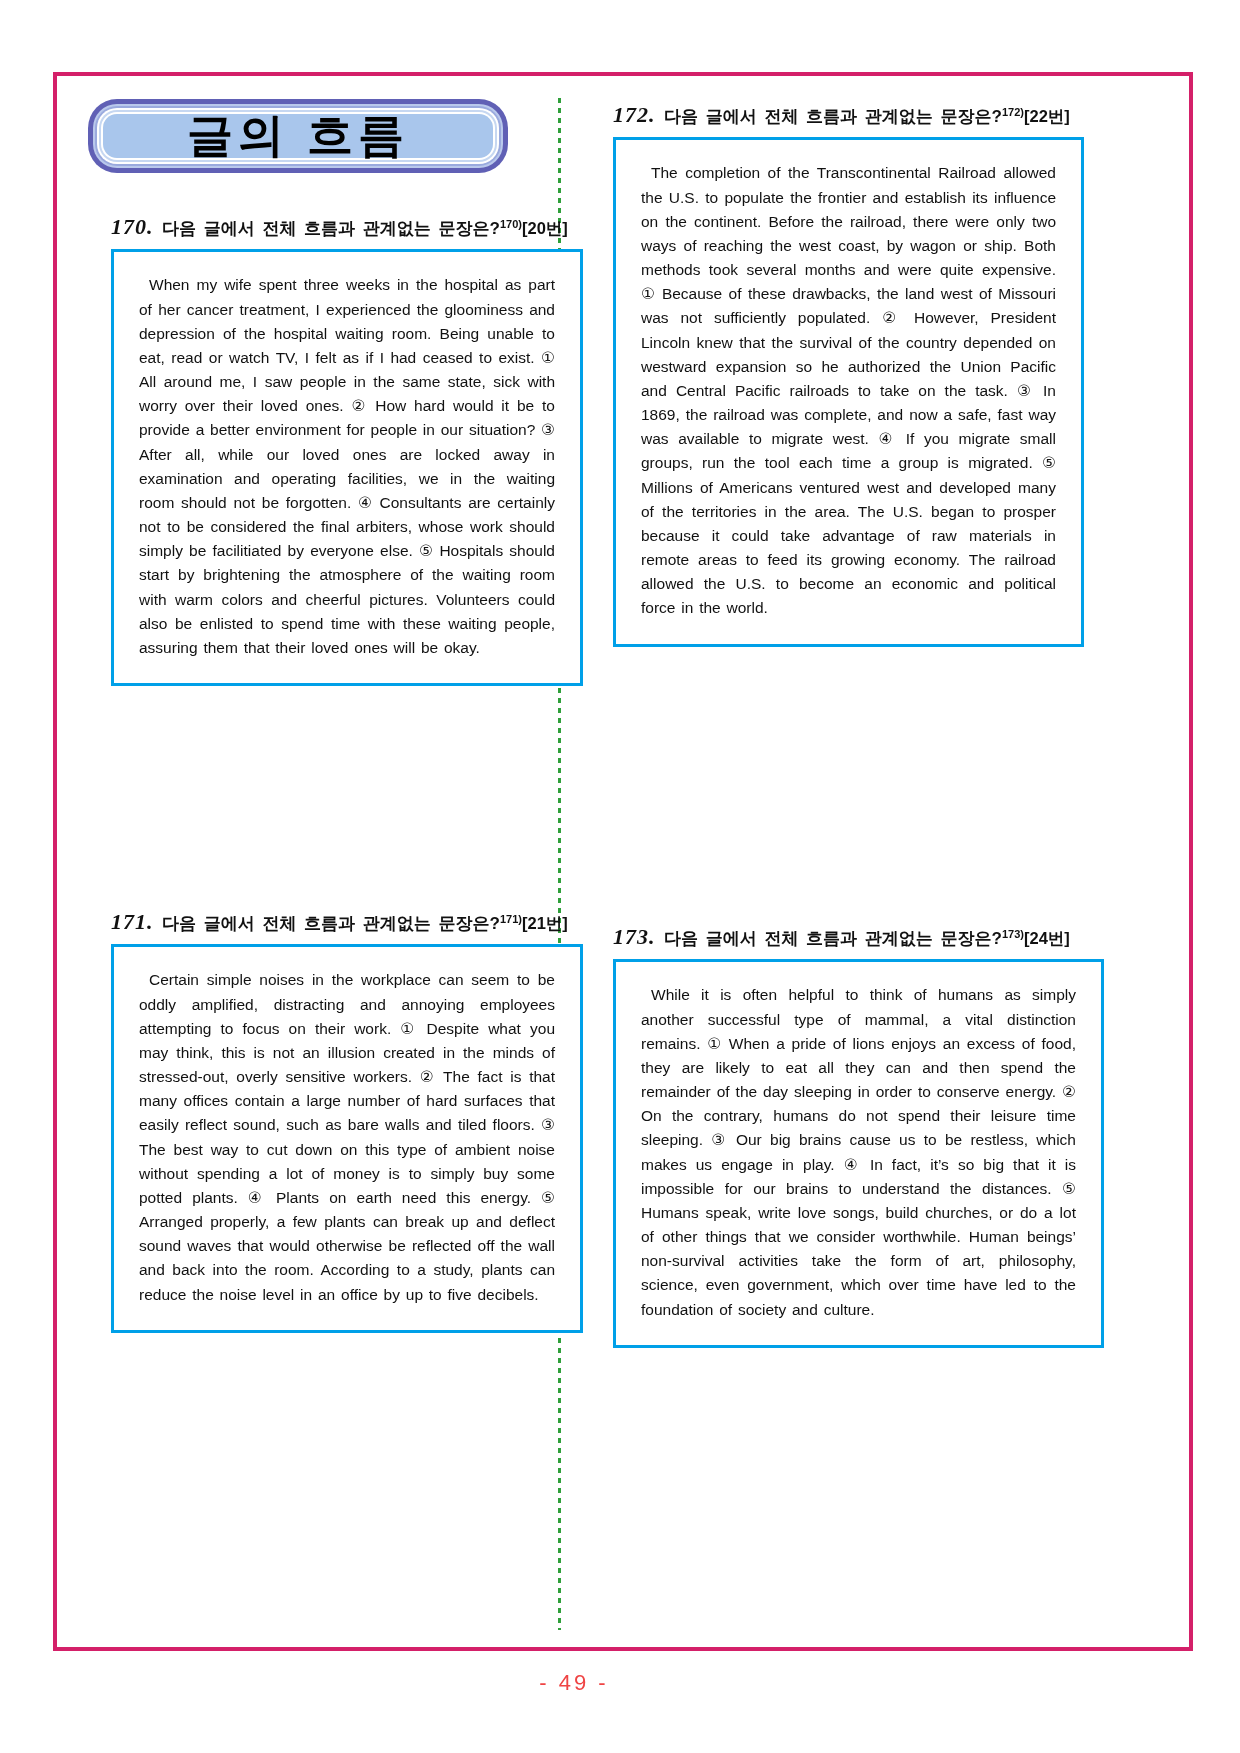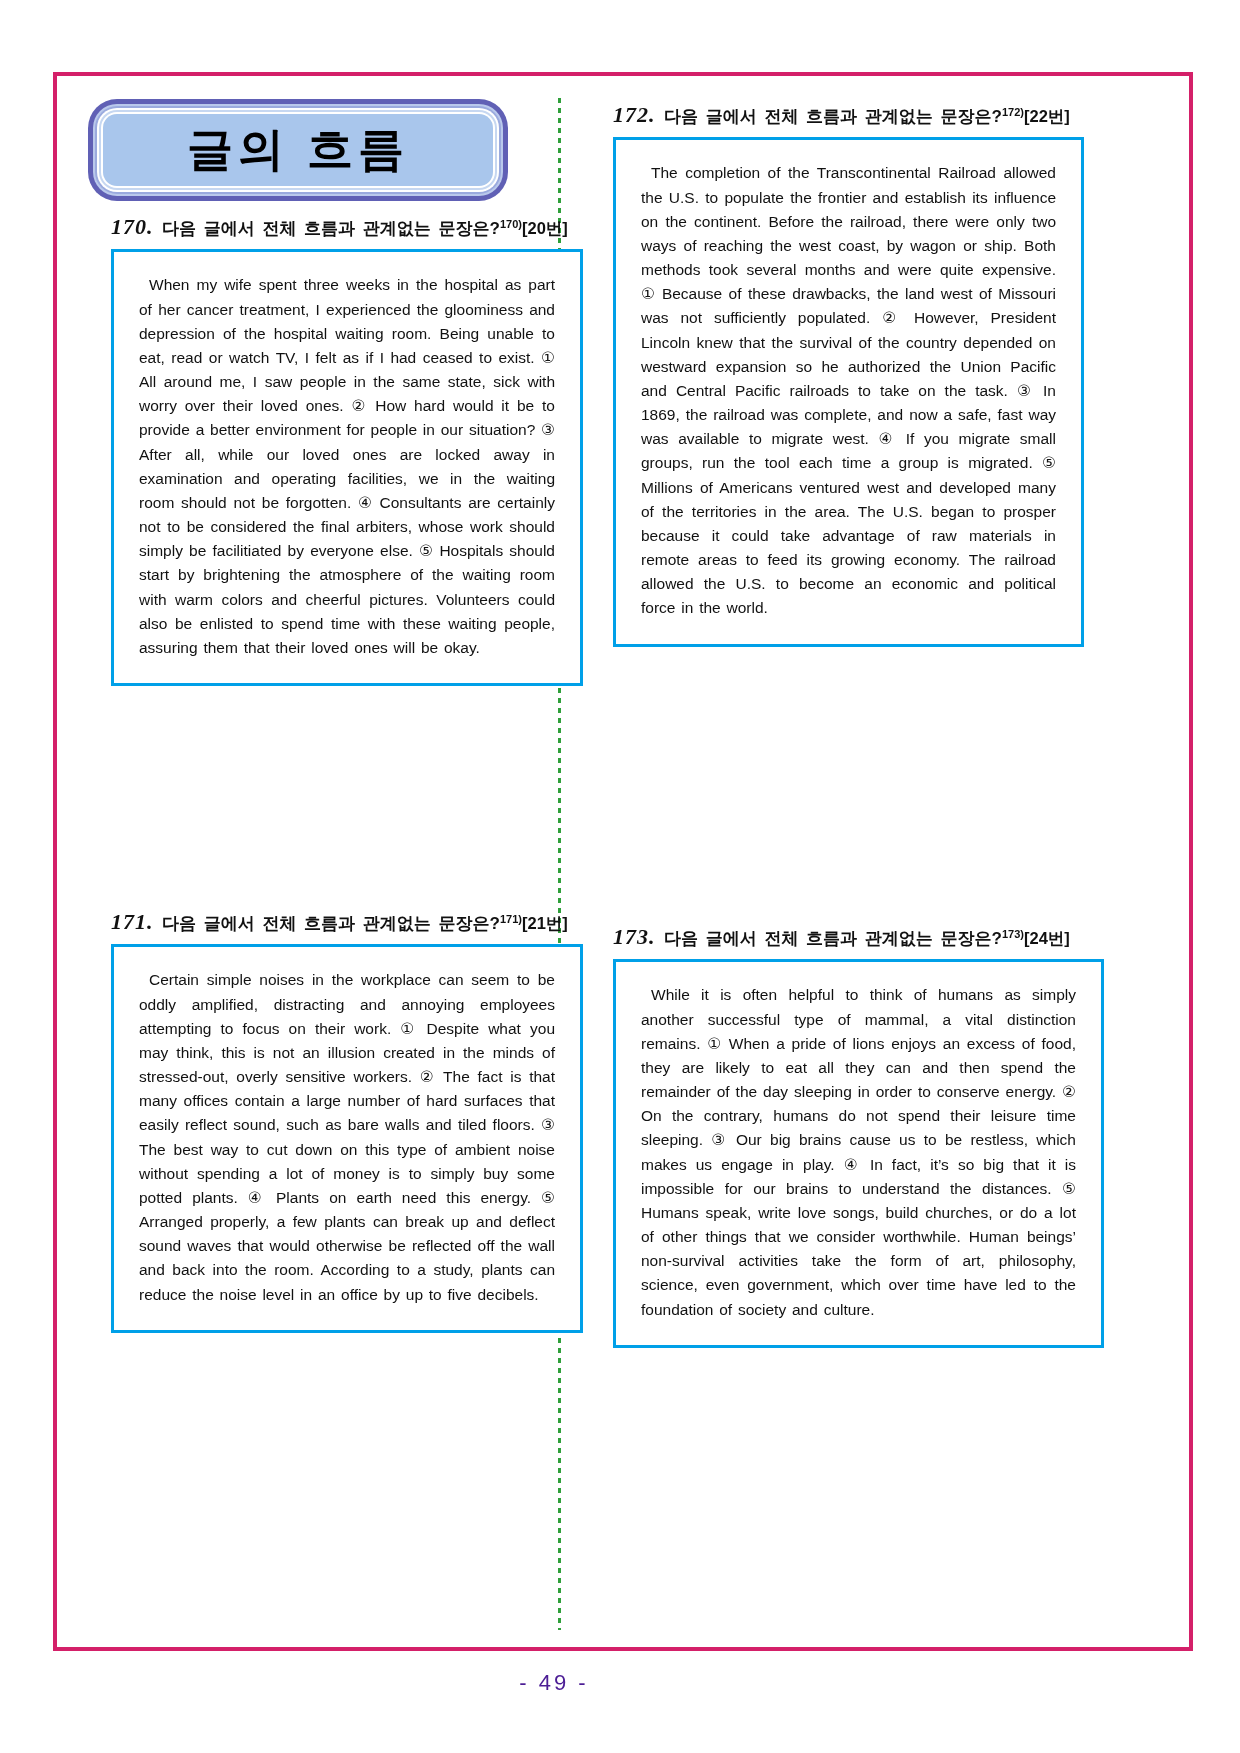--- a/index.html
+++ b/index.html
@@ -6,21 +6,21 @@
   body{
     width:1240px;height:1753px;position:relative;background:#ffffff;
     font-family:"Liberation Sans","DejaVu Sans",sans-serif;color:#111;
   }
   .page-frame{
     position:absolute;left:53px;top:72px;width:1140px;height:1579px;
     border:4px solid #d42069;box-sizing:border-box;background:#ffffff;
   }
   
   .banner{
-    position:absolute;left:103px;top:114px;width:390px;height:72px;
+    position:absolute;left:103px;top:114px;width:390px;height:44px;
     background:#a9c6ec;border-radius:14px;
     box-shadow:0 0 0 2px #ffffff,0 0 0 4px #c6d7f1,0 0 0 6px #ffffff,
                0 0 0 8px #9aaade,0 0 0 10px #bac9ec,0 0 0 15px #6060b5;
     display:flex;align-items:center;justify-content:center;
   }
   .banner-title{
     font-size:46px;font-weight:bold;letter-spacing:5px;color:#000;
     font-family:"Liberation Sans","DejaVu Sans",sans-serif;
   }
   .question{position:absolute;padding-left:36px;}
@@ -47,21 +47,21 @@
   .passage{
     margin:16px;font-size:15.5px;line-height:1.56;text-align:justify;
     word-spacing:1.5px;text-indent:10px;color:#111;
   }
   .divider{
     position:absolute;left:558px;top:98px;width:3px;height:1532px;
     background:repeating-linear-gradient(to bottom,#2fa03a 0 5px,transparent 5px 10px);
   }
   .page-number{
     position:absolute;left:0;top:1670px;width:1108px;text-align:center;
-    font-size:22px;letter-spacing:3px;color:#4c1d95;
+    font-size:22px;letter-spacing:3px;color:#ef4444;padding-left:20px;
   }
 </style>
 </head>
 <body>
 
 <div class="page-frame"></div>
 
 <div class="banner">
   <span class="banner-title">글의 흐름</span>
 </div>

